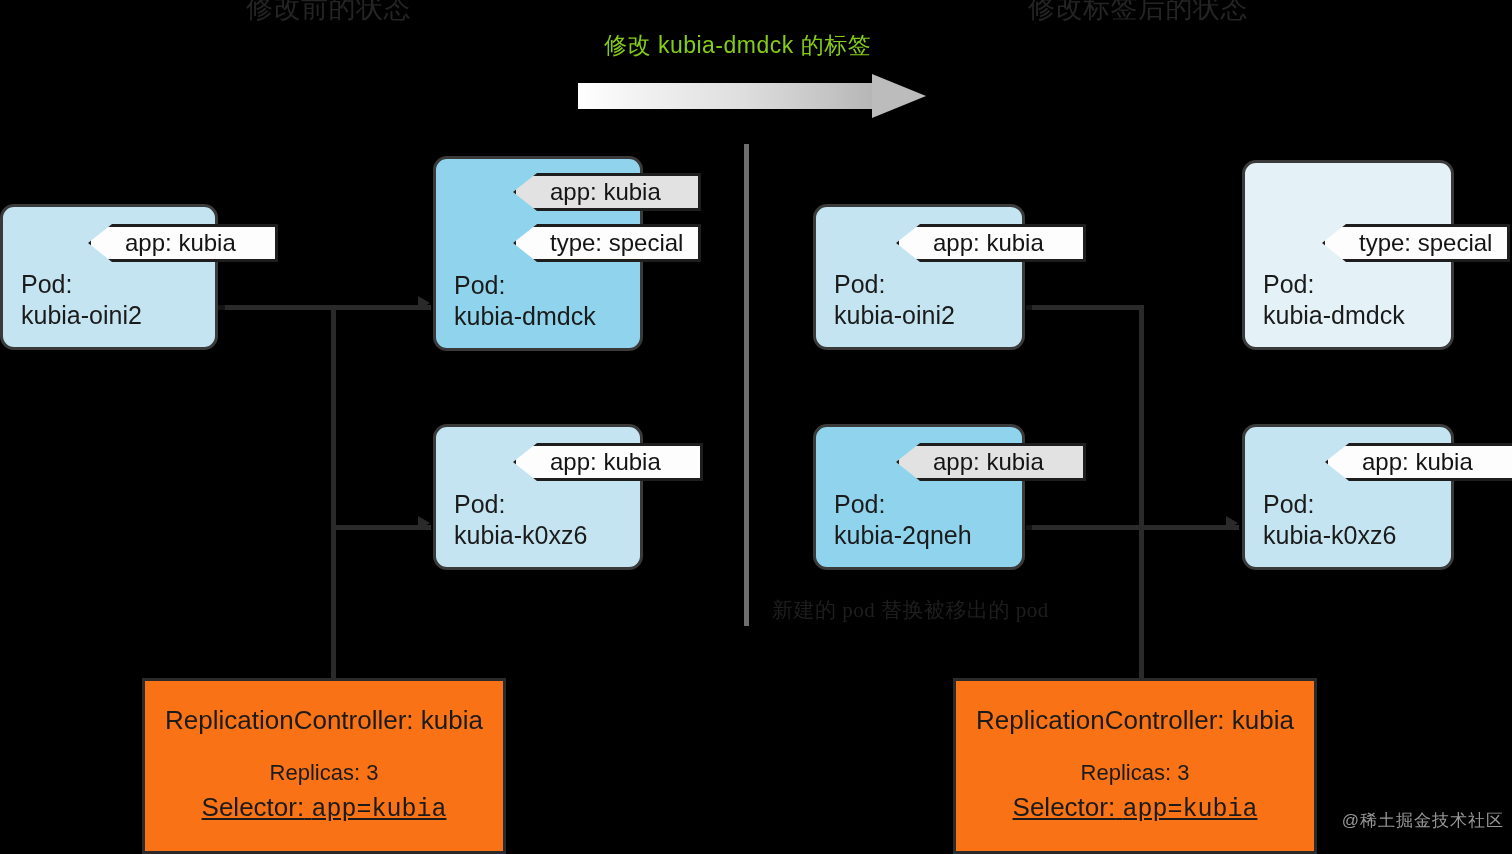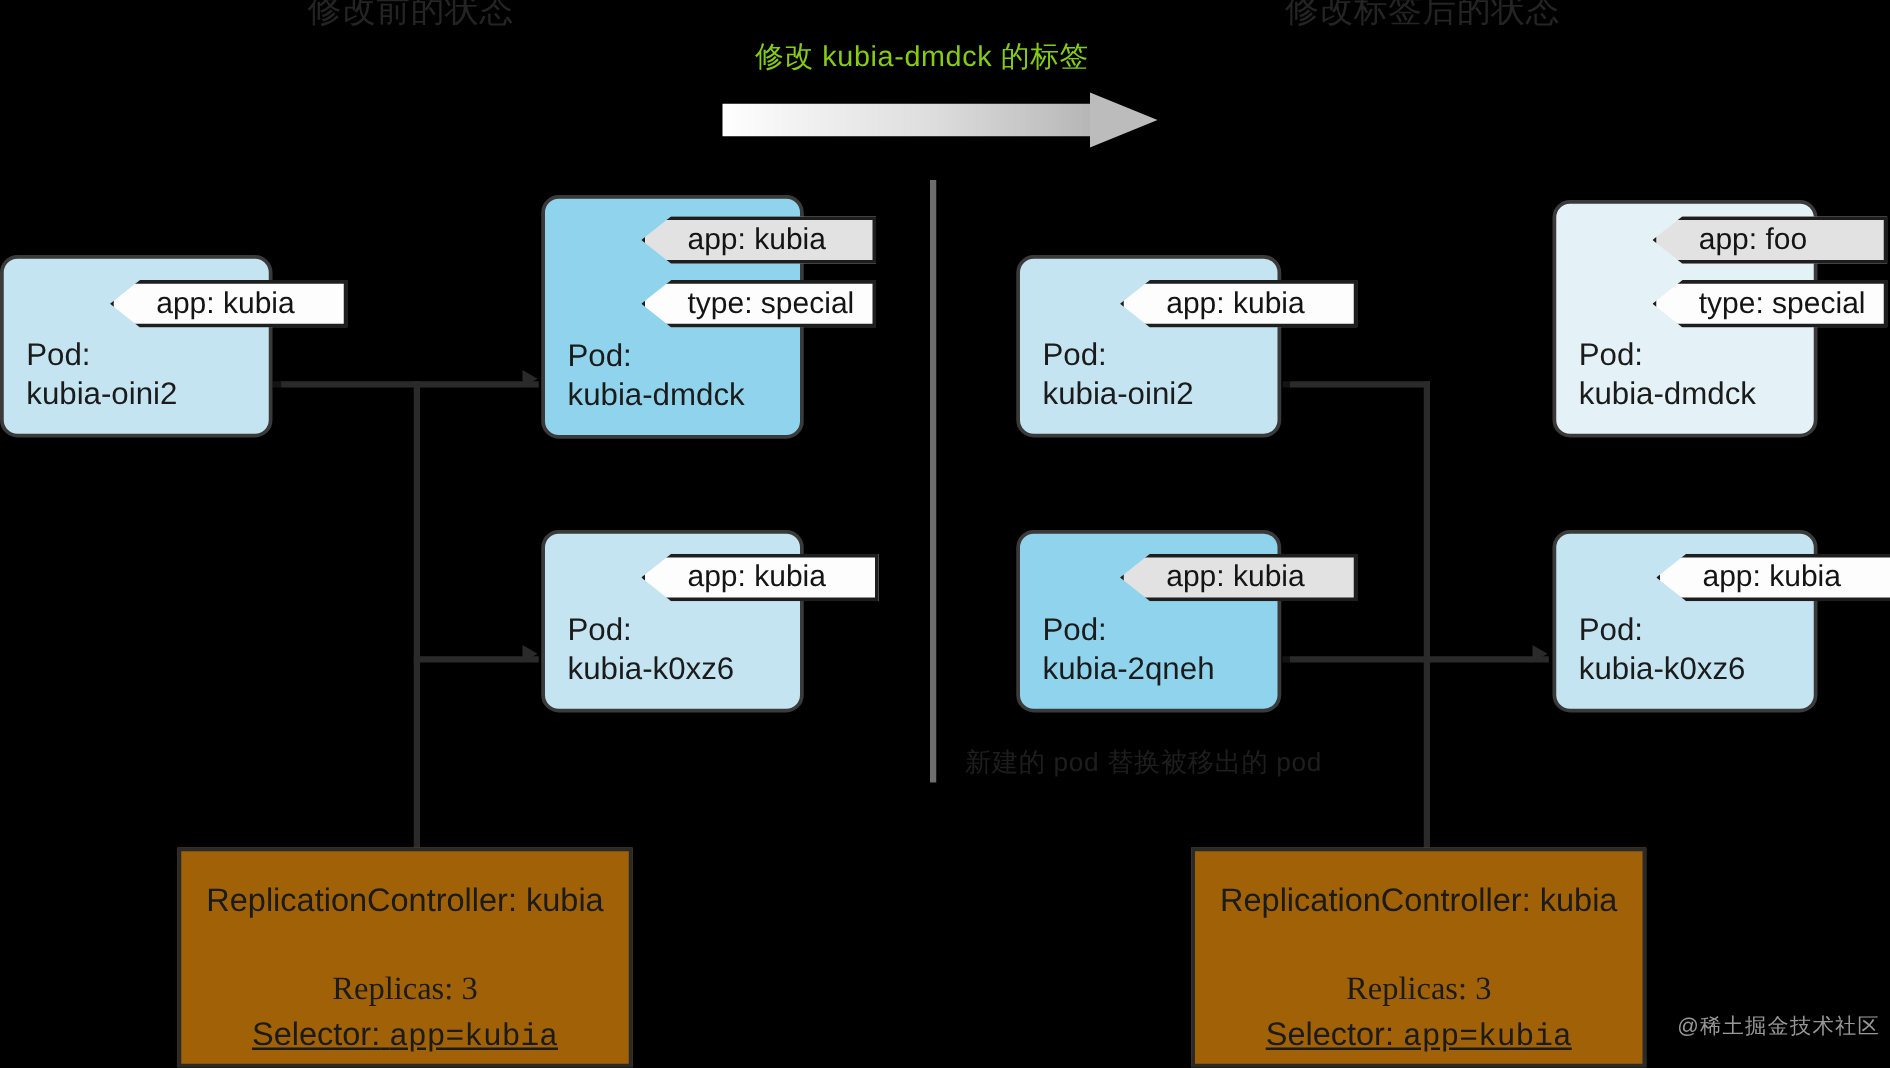--- a/index.html
+++ b/index.html
@@ -11,21 +11,21 @@
   .stage{position:absolute;inset:0;}
 
   
   .heading{
     position:absolute;white-space:nowrap;
     font-size:27px;color:#242424;letter-spacing:.5px;
   }
   #heading-left{left:246px;top:-10px;}
   #heading-right{left:1028px;top:-10px;}
   #arrow-label{left:604px;top:30px;font-size:23px;color:#84cc16;}
-  #divider-note{left:772px;top:596px;font-size:21px;color:#1e1e1e;}
+  #divider-note{left:772px;top:596px;font-size:21px;color:#1e1e1e;font-family:Liberation Serif, serif;}
 
   
   .arrow-wrap{position:absolute;left:578px;top:74px;width:348px;height:44px;}
   .arrow-shaft{
     position:absolute;left:0;top:9px;width:300px;height:26px;
     background:linear-gradient(to right,#ffffff 0%,#f2f2f2 20%,#dedede 55%,#c3c3c3 85%,#b4b4b4 100%);
   }
   .arrow-head{
     position:absolute;left:294px;top:0;width:0;height:0;
     border-top:22px solid transparent;border-bottom:22px solid transparent;
@@ -71,26 +71,26 @@
     font-size:24px;color:#141414;white-space:nowrap;
     box-shadow:5px 5px 0 rgba(0,0,0,.5);
     clip-path:polygon(24px 0, 100% 0, 100% 100%, 24px 100%, 0 50%);
     text-align:center;
   }
   .tag.white{background:#fdfdfd;}
   .tag.grey{background:#e2e2e2;}
 
   
   .rc{
-    position:absolute;background:#a16207;border:3px solid #2a2a2a;
+    position:absolute;background:#f97316;border:3px solid #2a2a2a;
     box-shadow:7px 7px 0 rgba(0,0,0,.55);
     box-sizing:border-box;text-align:center;color:#1b1b1b;
   }
   .rc-title{margin-top:24px;font-size:26px;}
-  .rc-replicas{margin-top:40px;font-size:26px;font-family:Liberation Serif, serif;}
+  .rc-replicas{margin-top:24px;font-size:22px;}
   .rc-selector{margin-top:6px;font-size:26px;text-decoration:underline;}
   .mono{font-family:"Liberation Mono","DejaVu Sans Mono",monospace;font-size:25px;}
 
   
   .watermark{
     position:absolute;right:8px;bottom:22px;
     font-size:17px;color:#b9b9b9;opacity:.82;letter-spacing:1px;
     white-space:nowrap;
   }
 </style>
@@ -168,21 +168,20 @@
     </div>
   </div>
   <div class="tag white" style="left:896px;top:224px;width:190px;">app: kubia</div>
 
   <div class="pod faded" style="left:1242px;top:160px;width:212px;height:190px;">
     <div class="pod-text">
       <span>Pod:</span><br>
       <span>kubia-dmdck</span>
     </div>
   </div>
-  <div class="tag grey" style="left:1322px;top:173px;width:188px;">app: foo</div>
   <div class="tag white" style="left:1322px;top:224px;width:188px;">type: special</div>
 
   <div class="pod highlight" style="left:813px;top:424px;width:212px;height:146px;">
     <div class="pod-text">
       <span>Pod:</span><br>
       <span>kubia-2qneh</span>
     </div>
   </div>
   <div class="tag grey" style="left:896px;top:443px;width:190px;">app: kubia</div>
 

